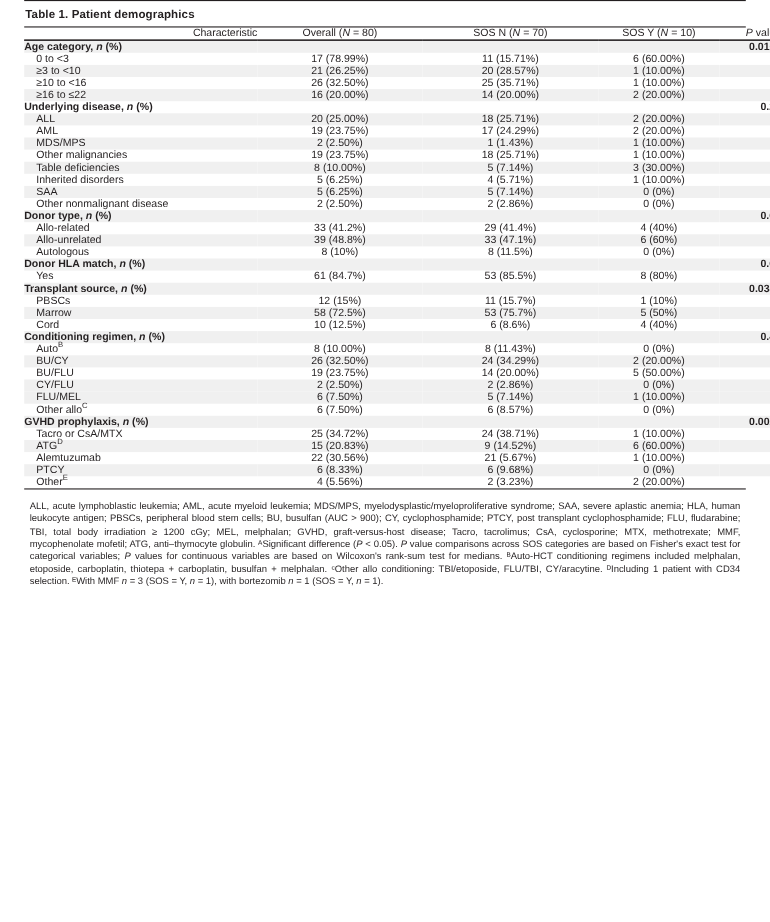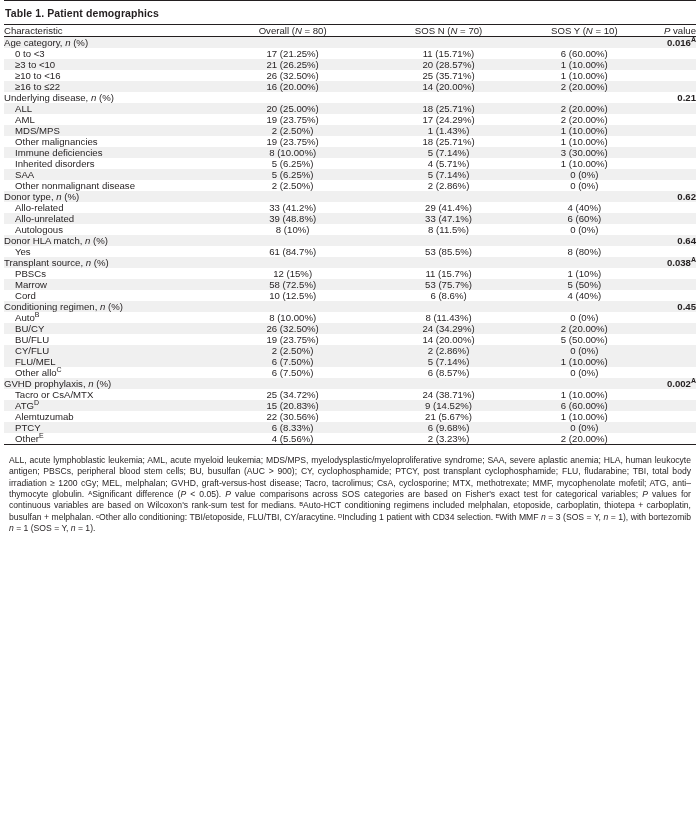--- a/index.html
+++ b/index.html
@@ -10,21 +10,21 @@
   }
   body {
     width: 700px;
     font-family: "Liberation Sans", sans-serif;
     color: #1a1a1a;
     -webkit-font-smoothing: antialiased;
   }
   .sheet {
     width: 700px;
     min-height: 838px;
-    padding: 0 4px;
+    padding: 0 22px;
     background: #fff;
   }
   .rule-top {
     border-top: 1.5px solid #231f20;
     margin: 0;
   }
   .rule {
     border-top: 1px solid #231f20;
     margin: 0;
   }
@@ -46,33 +46,33 @@
     padding: 0;
     vertical-align: bottom;
     font-weight: normal;
   }
   thead th {
     font-weight: bold;
     font-size: 9.6px;
     padding: 4px 0 4px 0;
     border-bottom: 1px solid #231f20;
   }
-  th.c-char { text-align: left; width: 212px; padding-left: 1px; }
+  th.c-char { text-align: right; width: 212px; padding-left: 1px; }
   th.c-ov   { text-align: center; width: 150px; }
   th.c-sn   { text-align: center; width: 160px; }
   th.c-sy   { text-align: center; width: 110px; }
   th.c-p    { text-align: right; width: 56px; padding-right: 2px; }
 
   tbody td { padding: 2.55px 0 2.55px 0; }
   td.c-char { text-align: left; padding-left: 1px; }
   td.c-ov, td.c-sn, td.c-sy { text-align: center; }
   td.c-p { text-align: right; padding-right: 2px; }
 
   tr.section td { font-weight: bold; }
-  tr.section td.c-char { font-weight: normal; }
+  tr.section td.c-char { font-weight: bold; }
   tr.shade td { background: #f0f0f0; }
   .indent { padding-left: 11px !important; }
   i.it { font-style: italic; }
   sup { font-size: 7px; vertical-align: super; line-height: 0; }
 
   .rule-bottom {
     border-top: 1px solid #231f20;
     margin: 0;
   }
   .footnotes {
@@ -108,21 +108,21 @@
     <tbody id="tbody">
         <tr class="shade section">
           <td class="c-char">Age category, <i class="it">n</i> (%)</td>
           <td class="c-ov"></td>
           <td class="c-sn"></td>
           <td class="c-sy"></td>
           <td class="c-p">0.016<sup>A</sup></td>
         </tr>
         <tr>
           <td class="c-char indent">0 to &lt;3</td>
-          <td class="c-ov">17 (21.25%)</td>
+          <td class="c-ov">17 (78.99%)</td>
           <td class="c-sn">11 (15.71%)</td>
           <td class="c-sy">6 (60.00%)</td>
           <td class="c-p"></td>
         </tr>
         <tr class="shade">
           <td class="c-char indent">≥3 to &lt;10</td>
           <td class="c-ov">21 (26.25%)</td>
           <td class="c-sn">20 (28.57%)</td>
           <td class="c-sy">1 (10.00%)</td>
           <td class="c-p"></td>
@@ -170,21 +170,21 @@
           <td class="c-p"></td>
         </tr>
         <tr>
           <td class="c-char indent">Other malignancies</td>
           <td class="c-ov">19 (23.75%)</td>
           <td class="c-sn">18 (25.71%)</td>
           <td class="c-sy">1 (10.00%)</td>
           <td class="c-p"></td>
         </tr>
         <tr class="shade">
-          <td class="c-char indent">Immune deficiencies</td>
+          <td class="c-char indent">Table deficiencies</td>
           <td class="c-ov">8 (10.00%)</td>
           <td class="c-sn">5 (7.14%)</td>
           <td class="c-sy">3 (30.00%)</td>
           <td class="c-p"></td>
         </tr>
         <tr>
           <td class="c-char indent">Inherited disorders</td>
           <td class="c-ov">5 (6.25%)</td>
           <td class="c-sn">4 (5.71%)</td>
           <td class="c-sy">1 (10.00%)</td>

